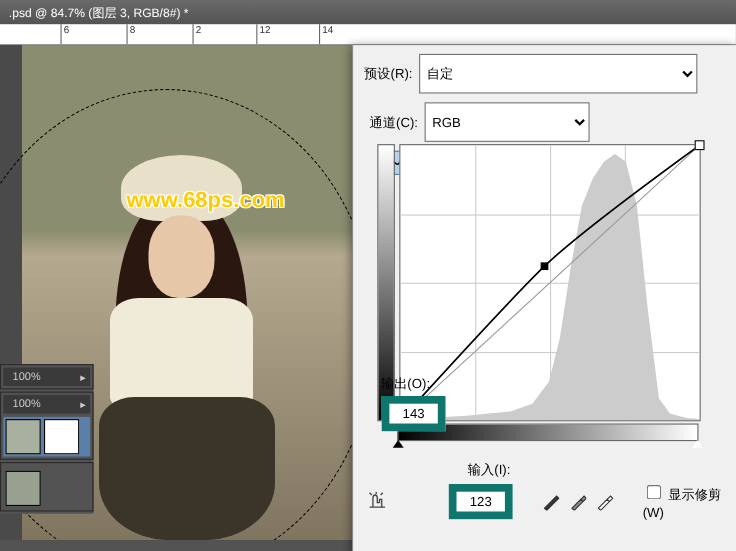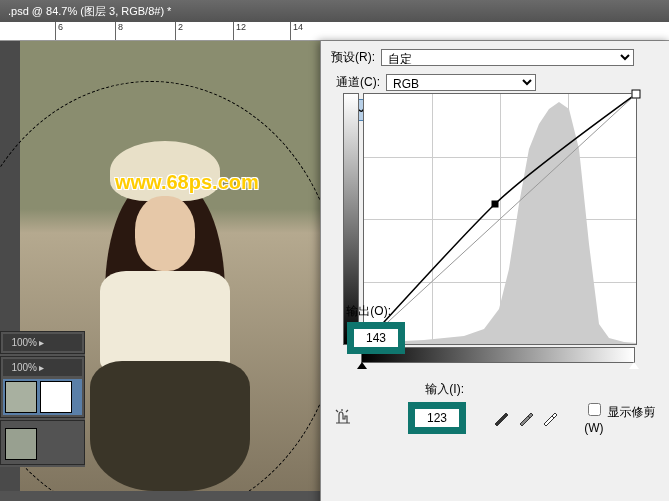--- a/index.html
+++ b/index.html
@@ -12,30 +12,30 @@
 .photo-person{position:absolute;top:100px;left:50px;width:200px;height:350px}
 .hat{position:absolute;top:0;left:40px;width:110px;height:60px;background:#e8e0c8;border-radius:60% 60% 40% 40%}
 .hair{position:absolute;top:40px;left:35px;width:120px;height:280px;background:#2a1810;border-radius:40% 40% 20% 20%}
 .face{position:absolute;top:55px;left:65px;width:60px;height:75px;background:#e6c8a8;border-radius:45%}
 .dress-top{position:absolute;top:130px;left:30px;width:130px;height:100px;background:#f0ead8;border-radius:20% 20% 10% 10%}
 .dress-bottom{position:absolute;top:220px;left:20px;width:160px;height:130px;background:#3a3528;border-radius:20% 20% 40% 40%}
 .watermark{position:absolute;top:130px;left:95px;color:#ffcc00;font-weight:bold;font-size:20px;text-shadow:1px 1px 0 #fff,-1px -1px 0 #fff,1px -1px 0 #fff,-1px 1px 0 #fff}
 .selection{position:absolute;top:40px;left:-60px;width:380px;height:440px;border:1px dashed #000;border-radius:50%}
 .panel-docked{position:absolute;left:0;top:290px;width:85px;background:#535353}
 .layer-panel{background:#535353;border:1px solid #2a2a2a;margin-bottom:2px;padding:2px}
-.opacity-box{background:#3a3a3a;color:#ccc;padding:2px 4px;font-size:10px;display:flex;align-items:center;justify-content:flex-start}
+.opacity-box{background:#3a3a3a;color:#ccc;padding:2px 4px;font-size:10px;display:flex;align-items:center;justify-content:space-between}
 .opacity-box input{width:28px;background:#3a3a3a;border:none;color:#ccc;font-size:10px;text-align:right}
 .thumb-row{display:flex;align-items:center;background:#5a7fa8;padding:2px;gap:3px;margin-top:3px}
 .thumb{width:30px;height:30px;background:#fff;border:1px solid #000}
 .curves-dialog{position:absolute;top:0;left:320px;width:349px;height:501px;background:#f0f0f0;border-left:1px solid #888;box-shadow:-2px 0 8px rgba(0,0,0,0.4)}
 .dlg-title{background:linear-gradient(#7a7a7a,#5a5a5a);color:#fff;padding:4px 8px;font-size:12px;height:16px}
 .dlg-body{padding:8px 10px}
 .row{display:flex;align-items:center;margin-bottom:8px;gap:6px}
 .label{font-size:12px;color:#000}
-select{flex:1;font-size:12px;padding:1px 2px;border:1px solid #707070;background:#fff;height:17px}
+select{flex:1;font-size:12px;padding:1px 2px;border:1px solid #707070;background:#fff;height:36px}
 .btn-icon{width:24px;height:20px;border:1px solid #888;background:#e8e8e8;display:inline-flex;align-items:center;justify-content:center;font-size:11px}
 .btn-icon.active{background:#b8d0e8;border-color:#4a7fb0}
 .curve-graph-wrap{display:flex;gap:4px;margin-top:4px}
 .grad-v{width:14px;height:250px;background:linear-gradient(0deg,#000,#fff);border:1px solid #666}
 .graph-box{position:relative;width:272px;height:250px;background:#fff;border:1px solid #666}
 .grid-line{position:absolute;background:#ccc}
 .histogram{position:absolute;bottom:0;left:0;width:100%;height:100%}
 .curve-svg{position:absolute;top:0;left:0}
 .point{position:absolute;width:7px;height:7px;background:#000;transform:translate(-50%,-50%)}
 .grad-h{width:272px;height:14px;background:linear-gradient(90deg,#000,#fff);border:1px solid #666;margin-left:18px;margin-top:2px;position:relative}

